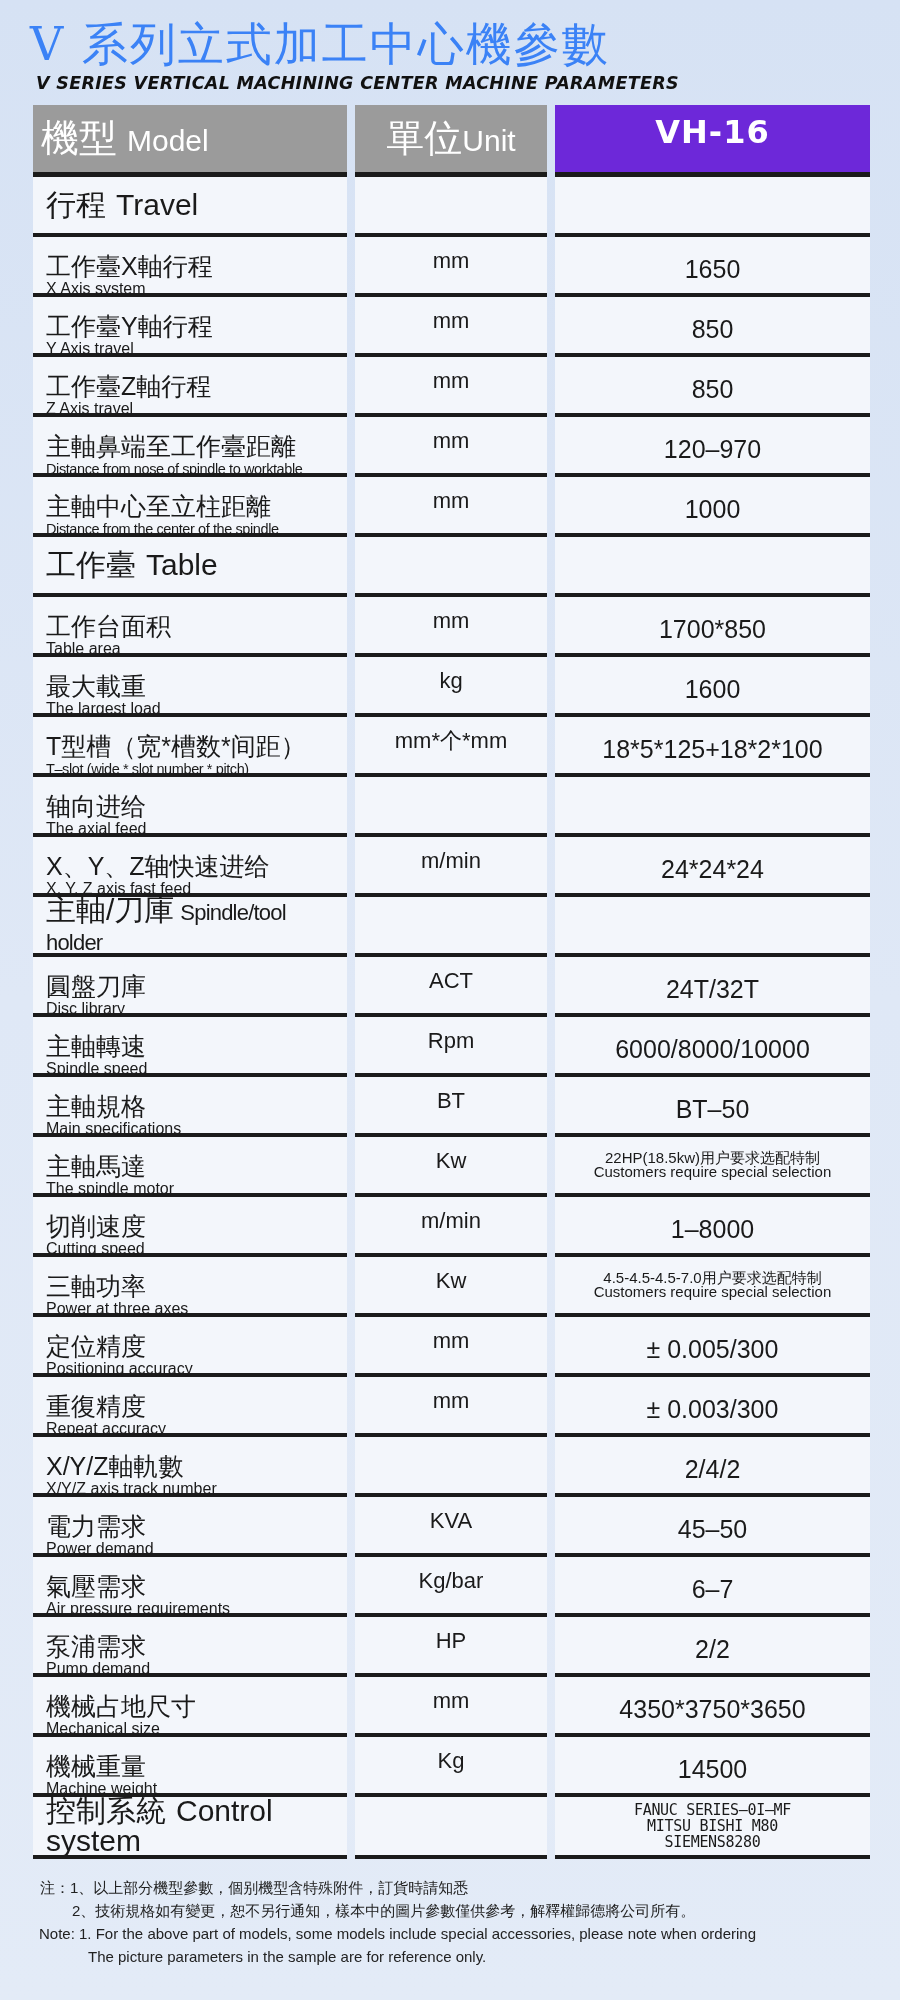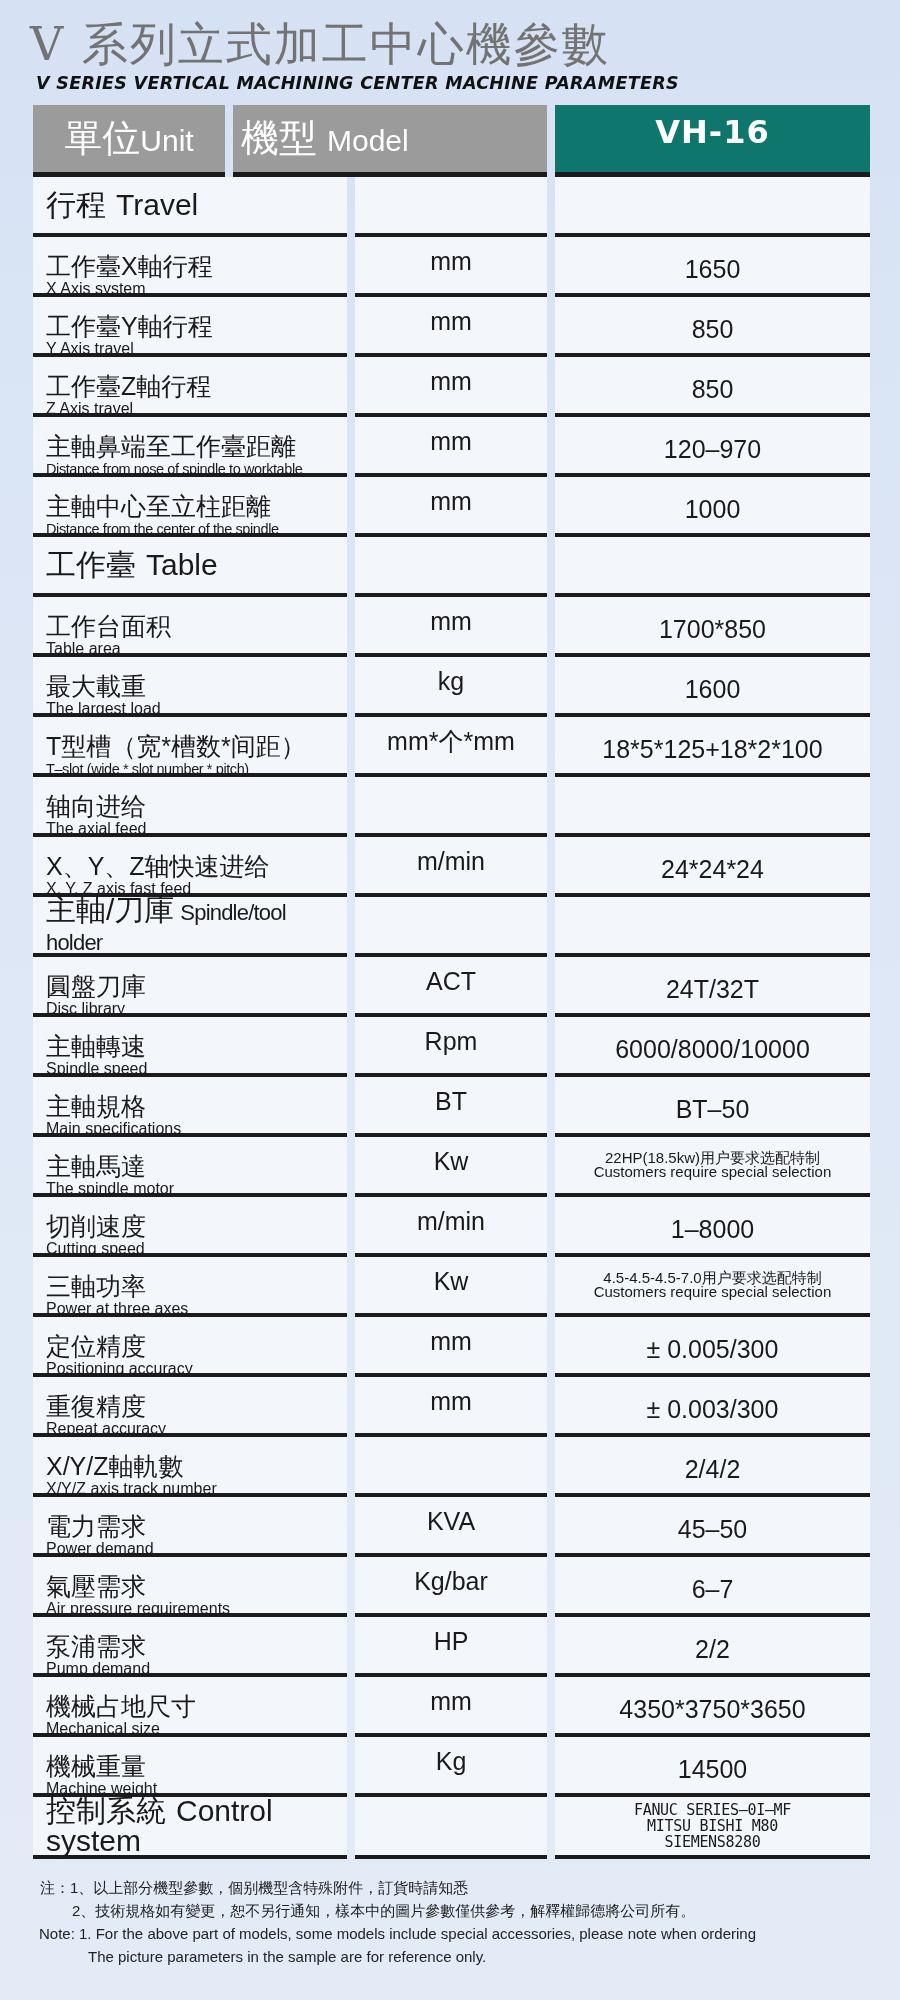--- a/index.html
+++ b/index.html
@@ -6,21 +6,21 @@
   body {
     width: 900px; height: 2000px; overflow: hidden;
     background: linear-gradient(180deg, #d6e2f4 0%, #dfe8f6 50%, #e3ebf7 100%);
     font-family: "Liberation Sans", "DejaVu Sans", sans-serif;
     color: #1a1a1a;
     position: relative;
   }
   .title-cn {
     position: absolute; left: 30px; top: 14px;
     font-family: "DejaVu Serif", "Liberation Serif", serif;
-    font-size: 46px; color: #737373; letter-spacing: 2px; line-height: 60px;
+    font-size: 46px; color: #3b82f6; letter-spacing: 2px; line-height: 60px;
     white-space: nowrap;
   }
   .title-en {
     position: absolute; left: 36px; top: 73px;
     font-family: "DejaVu Sans", sans-serif; font-weight: bold; font-style: italic;
     font-size: 17.5px; color: #111; letter-spacing: 0.3px; white-space: nowrap;
     width: 864px; overflow: hidden;
   }
   .table { position: absolute; left: 33px; top: 105px; width: 837px; }
   .row { display: flex; height: 60px; }
@@ -29,55 +29,55 @@
   .cell {
     box-sizing: border-box; border-bottom: 4px solid #1b1b1b;
     display: flex; flex-direction: column; justify-content: center;
     background: #f3f6fb;
   }
   .c1 { width: 314px; margin-right: 8px; padding-left: 13px; }
   .c2 { width: 192px; margin-right: 8px; align-items: center; }
   .c3 { width: 315px; align-items: center; }
   .row.header .cell { border-bottom: 5px solid #1b1b1b; }
   .row.header .c1, .row.header .c2 { background: #9b9b9b; color: #fff; }
-  .row.header .c3 { background: #0f766e; color: #fff; }
+  .row.header .c3 { background: #6d28d9; color: #fff; }
   .h-model { font-size: 38px; padding-left: 8px; }
   .h-model .en { font-size: 30px; margin-left: 10px; }
   .h-unit { font-size: 38px; }
   .h-unit .en { font-size: 30px; }
   .h-vh { font-family: "DejaVu Sans", sans-serif; font-weight: bold; font-size: 32px; letter-spacing: 1px; padding-bottom: 14px;}
   .sec { font-size: 30px; line-height: 1; }
   .sec .en { margin-left: 10px; }
   .sec .en.narrow { font-size: 22px; letter-spacing: -0.8px; margin-left: 6px; }
   .cn { font-size: 25px; line-height: 27px; white-space: nowrap; margin-top: 20px; }
   .en-sub { font-size: 16px; line-height: 18px; white-space: nowrap; }
   .en-sub.small { font-size: 14.5px; letter-spacing: -0.4px; }
-  .unit { font-size: 25px; margin-top: -8px; }
+  .unit { font-size: 22px; margin-top: -8px; }
   .val { font-size: 25px; margin-top: 8px; }
   .val.small { font-size: 15px; line-height: 14px; text-align: center; margin-top: 0; }
   .val.ctrl { font-family: "DejaVu Sans Mono", monospace; font-size: 15px; line-height: 16px; text-align: center; margin-top: 0; letter-spacing: -0.3px; }
   .notes { position: absolute; left: 40px; top: 1876px; font-size: 15px; color: #222; line-height: 23px; }
   .notes div { white-space: nowrap; }
   .notes .i1 { padding-left: 32px; }
   .notes .i2 { padding-left: 48px; }
   .notes .en-note { margin-left: -1px; }
 </style>
 </head>
 <body>
 
 <div class="title-cn">V 系列立式加工中心機參數</div>
 <div class="title-en">V SERIES VERTICAL MACHINING CENTER MACHINE PARAMETERS</div>
 
 <div class="table">
   <div class="row header">
+    <div class="cell c1 h-model">
+        <span><span>機型</span><span class="en">Model</span></span>
+      </div>
     <div class="cell c2 h-unit">
         <span><span>單位</span><span class="en">Unit</span></span>
-      </div>
-    <div class="cell c1 h-model">
-        <span><span>機型</span><span class="en">Model</span></span>
       </div>
     <div class="cell c3 h-vh">VH-16</div>
   </div>
   <div id="rows">
       <div class="row">
         <div class="cell c1">
           <div class="sec"><span>行程</span><span class="en">Travel</span></div>
         </div>
         <div class="cell c2"></div>
         <div class="cell c3"></div>

